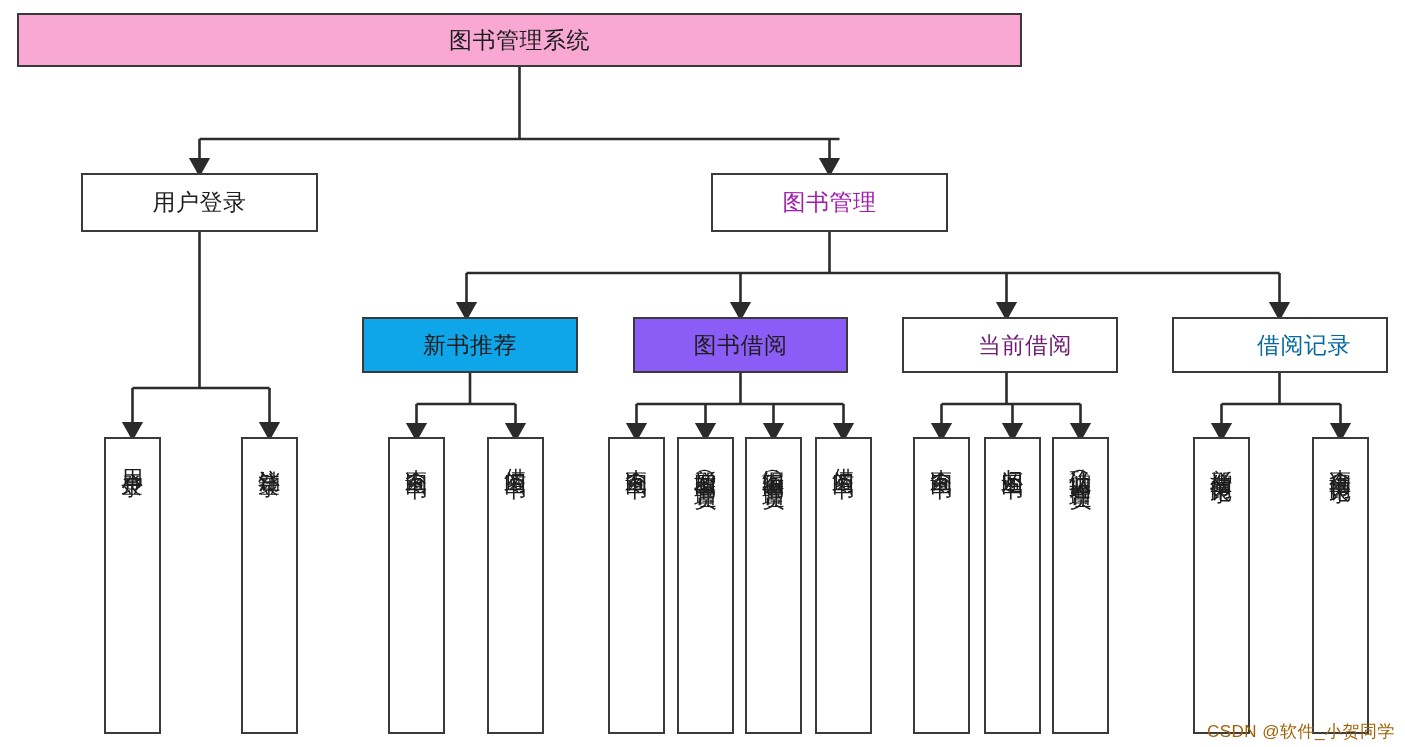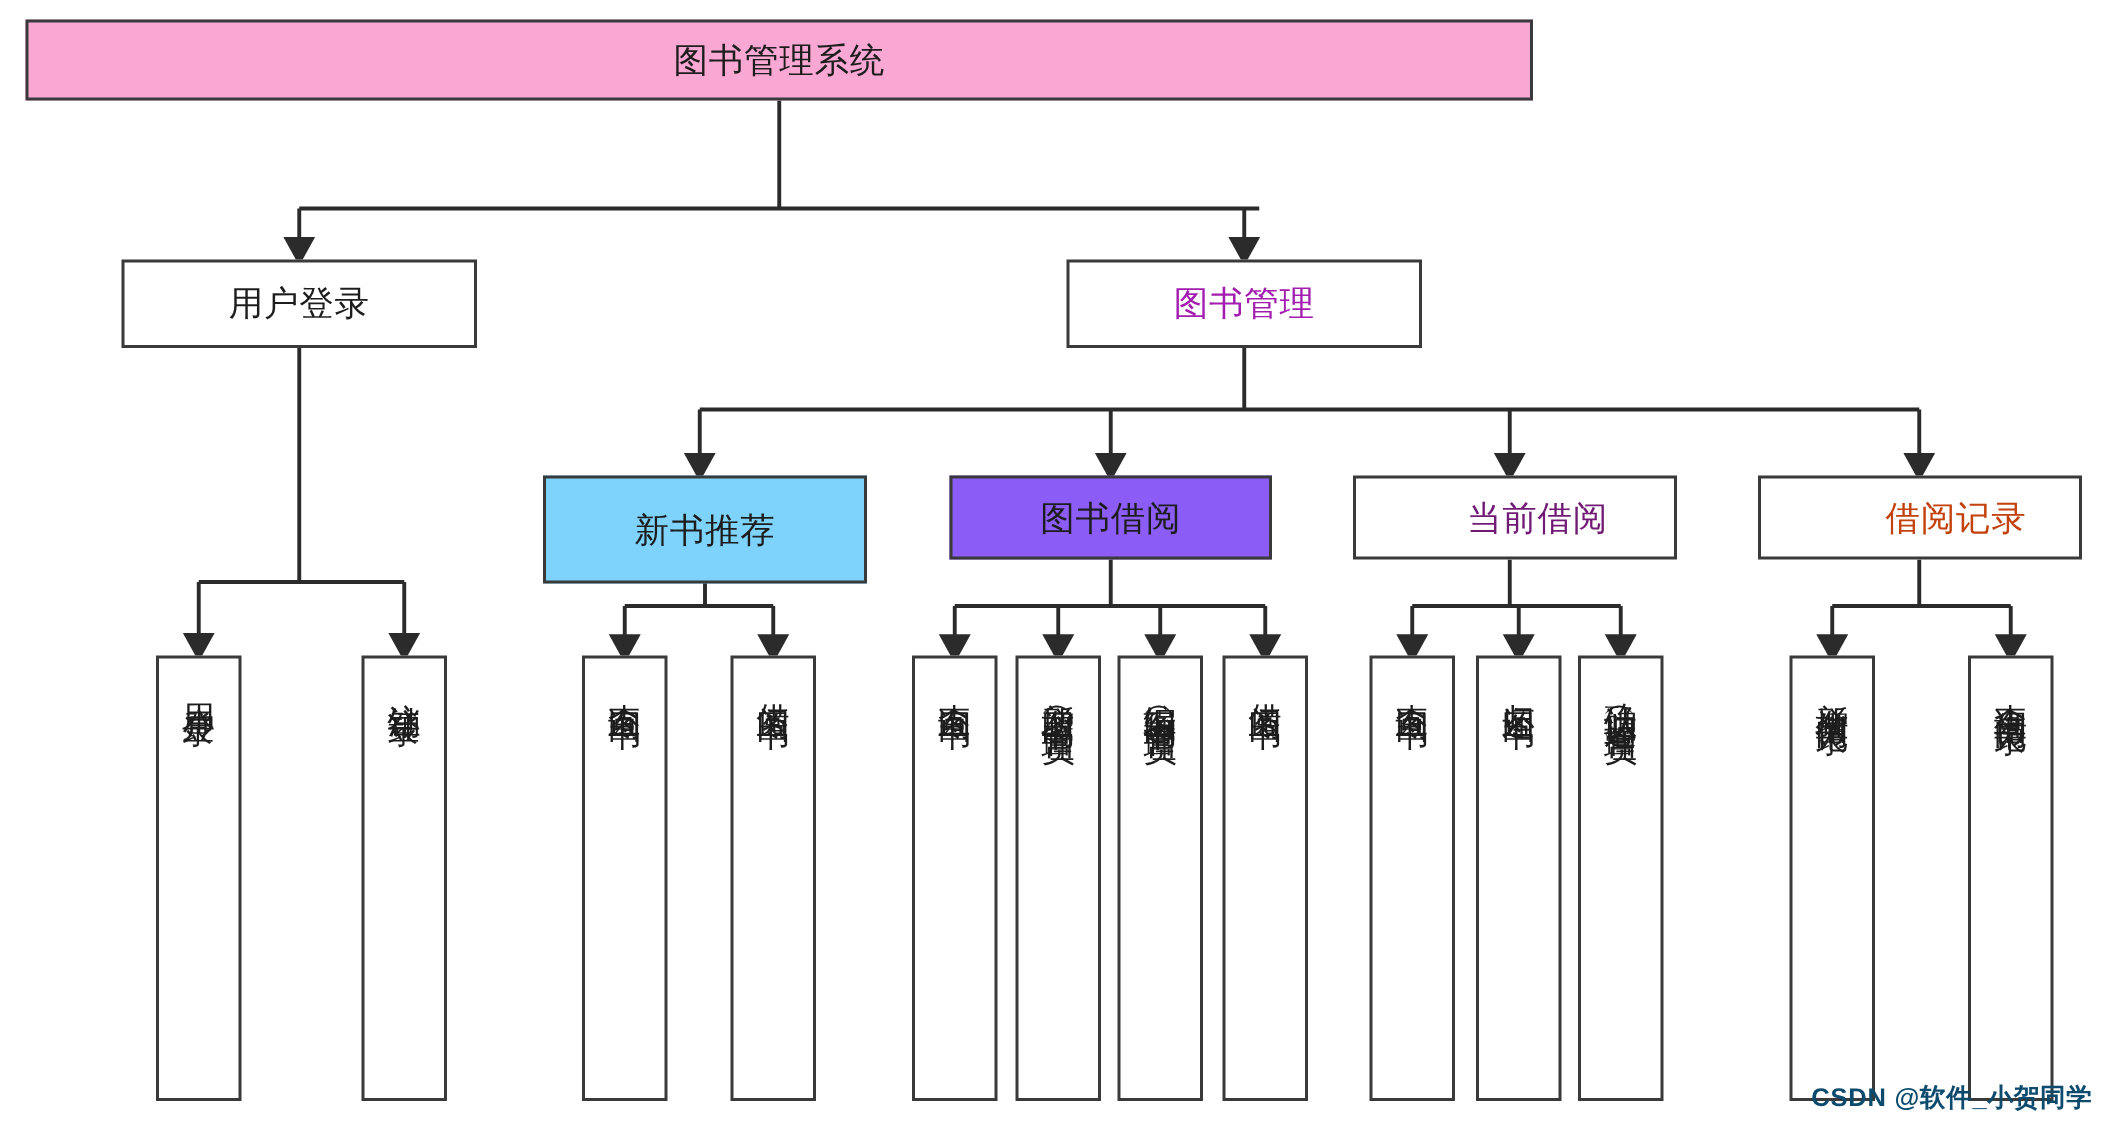--- a/index.html
+++ b/index.html
@@ -147,31 +147,31 @@
     <span class="node-label" style="color: rgb(29, 29, 29);">图书管理系统</span>
   </div>
 
   <div class="node-box" id="node-l2-0" style="left: 81px; top: 173px; width: 237px; height: 59px; border-color: rgb(58, 58, 58); background: rgb(255, 255, 255);">
     <span class="node-label" style="color: rgb(29, 29, 29);">用户登录</span>
   </div>
   <div class="node-box" id="node-l2-1" style="left: 711px; top: 173px; width: 237px; height: 59px; border-color: rgb(58, 58, 58); background: rgb(255, 255, 255);">
     <span class="node-label" style="color: #a21caf;">图书管理</span>
   </div>
 
-  <div class="node-box" id="node-l3-0" style="left: 362px; top: 317px; width: 216px; height: 72px; border-color: rgb(58, 58, 58); background: #7dd3fc; justify-content: center;">
+  <div class="node-box" id="node-l3-0" style="left: 362px; top: 317px; width: 216px; height: 56px; border-color: rgb(58, 58, 58); background: #0ea5e9; justify-content: center;">
     <span class="node-label" style="color: rgb(29, 29, 29);">新书推荐</span>
   </div>
   <div class="node-box" id="node-l3-1" style="left: 633px; top: 317px; width: 215px; height: 56px; border-color: rgb(58, 58, 58); background: #8b5cf6;">
     <span class="node-label" style="color: rgb(29, 29, 29);">图书借阅</span>
   </div>
   <div class="node-box" id="node-l3-2" style="left: 902px; top: 317px; width: 216px; height: 56px; border-color: rgb(58, 58, 58); background: rgb(255, 255, 255);">
     <span class="node-label" style="color: #701a75; margin-left: 30px;">当前借阅</span>
   </div>
   <div class="node-box" id="node-l3-3" style="left: 1172px; top: 317px; width: 216px; height: 56px; border-color: rgb(58, 58, 58); background: rgb(255, 255, 255);">
-    <span class="node-label" style="color: #c2410c; margin-left: 48px;">借阅记录</span>
+    <span class="node-label" style="color: #0369a1; margin-left: 48px;">借阅记录</span>
   </div>
 
   <div class="node-box leaf" id="node-leaf-0" style="left: 104px; top: 437px; width: 57px; height: 297px; border-color: rgb(58, 58, 58); background: rgb(255, 255, 255);">
     <span class="node-label" style="color: rgb(29, 29, 29);">用户登录</span>
   </div>
   <div class="node-box leaf" id="node-leaf-1" style="left: 241px; top: 437px; width: 57px; height: 297px; border-color: rgb(58, 58, 58); background: rgb(255, 255, 255);">
     <span class="node-label" style="color: rgb(29, 29, 29);">注销登录</span>
   </div>
   <div class="node-box leaf" id="node-leaf-2" style="left: 388px; top: 437px; width: 57px; height: 297px; border-color: rgb(58, 58, 58); background: rgb(255, 255, 255);">
     <span class="node-label" style="color: rgb(29, 29, 29);">查询图书</span>
@@ -200,15 +200,15 @@
   <div class="node-box leaf" id="node-leaf-10" style="left: 1052px; top: 437px; width: 57px; height: 297px; border-color: rgb(58, 58, 58); background: rgb(255, 255, 255);">
     <span class="node-label" style="color: rgb(29, 29, 29);">确认归还（管理员）</span>
   </div>
   <div class="node-box leaf" id="node-leaf-11" style="left: 1193px; top: 437px; width: 57px; height: 297px; border-color: rgb(58, 58, 58); background: rgb(255, 255, 255);">
     <span class="node-label" style="color: rgb(29, 29, 29);">新增借阅记录</span>
   </div>
   <div class="node-box leaf" id="node-leaf-12" style="left: 1312px; top: 437px; width: 57px; height: 297px; border-color: rgb(58, 58, 58); background: rgb(255, 255, 255);">
     <span class="node-label" style="color: rgb(29, 29, 29);">查询借阅记录</span>
   </div>
 
-  <div class="watermark" style="color: #0c4a6e; font-weight: bold;">CSDN @软件_小贺同学</div>
+  <div class="watermark" style="color: #a16207;">CSDN @软件_小贺同学</div>
 
 </div>
 
 </body></html>

